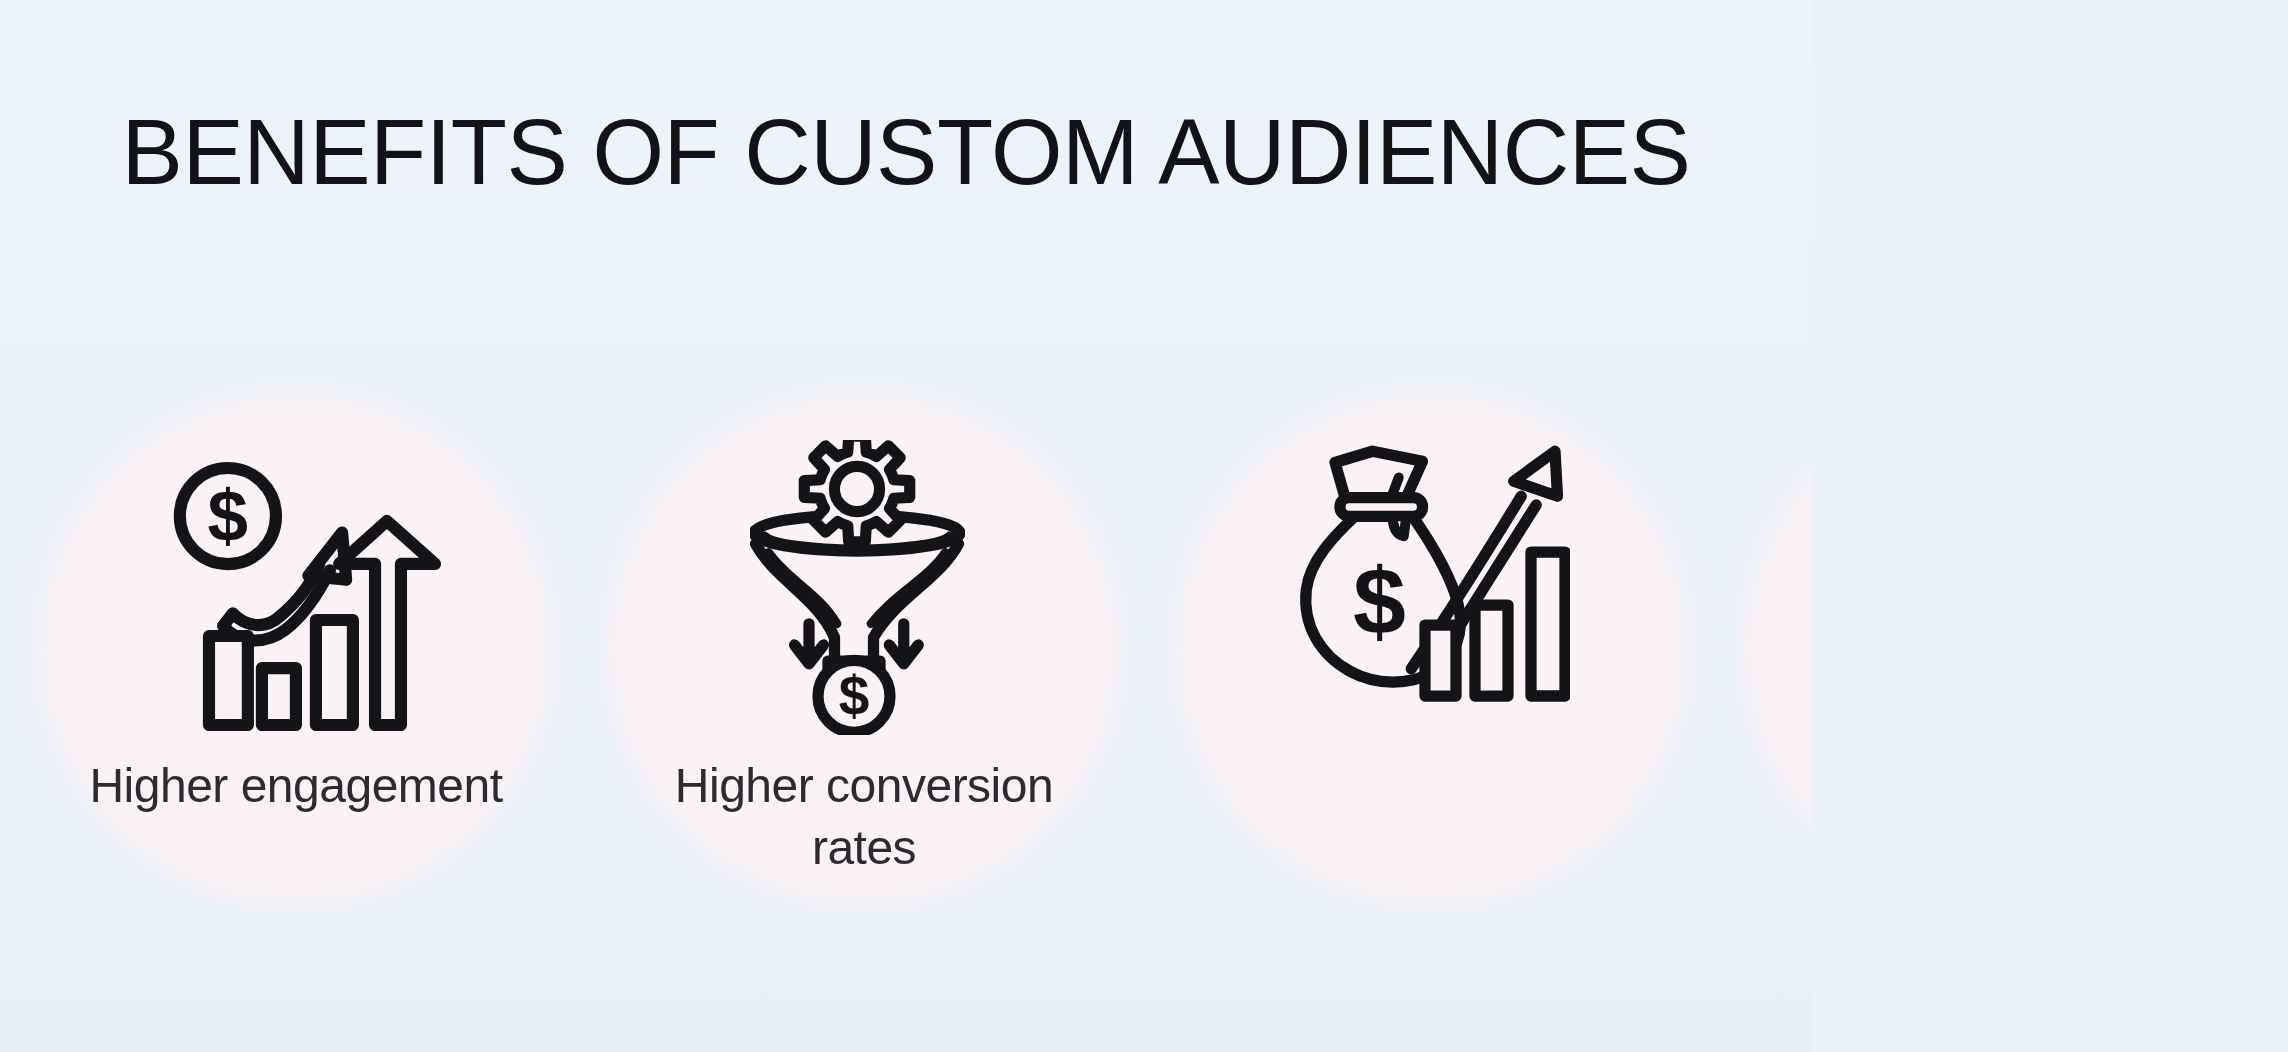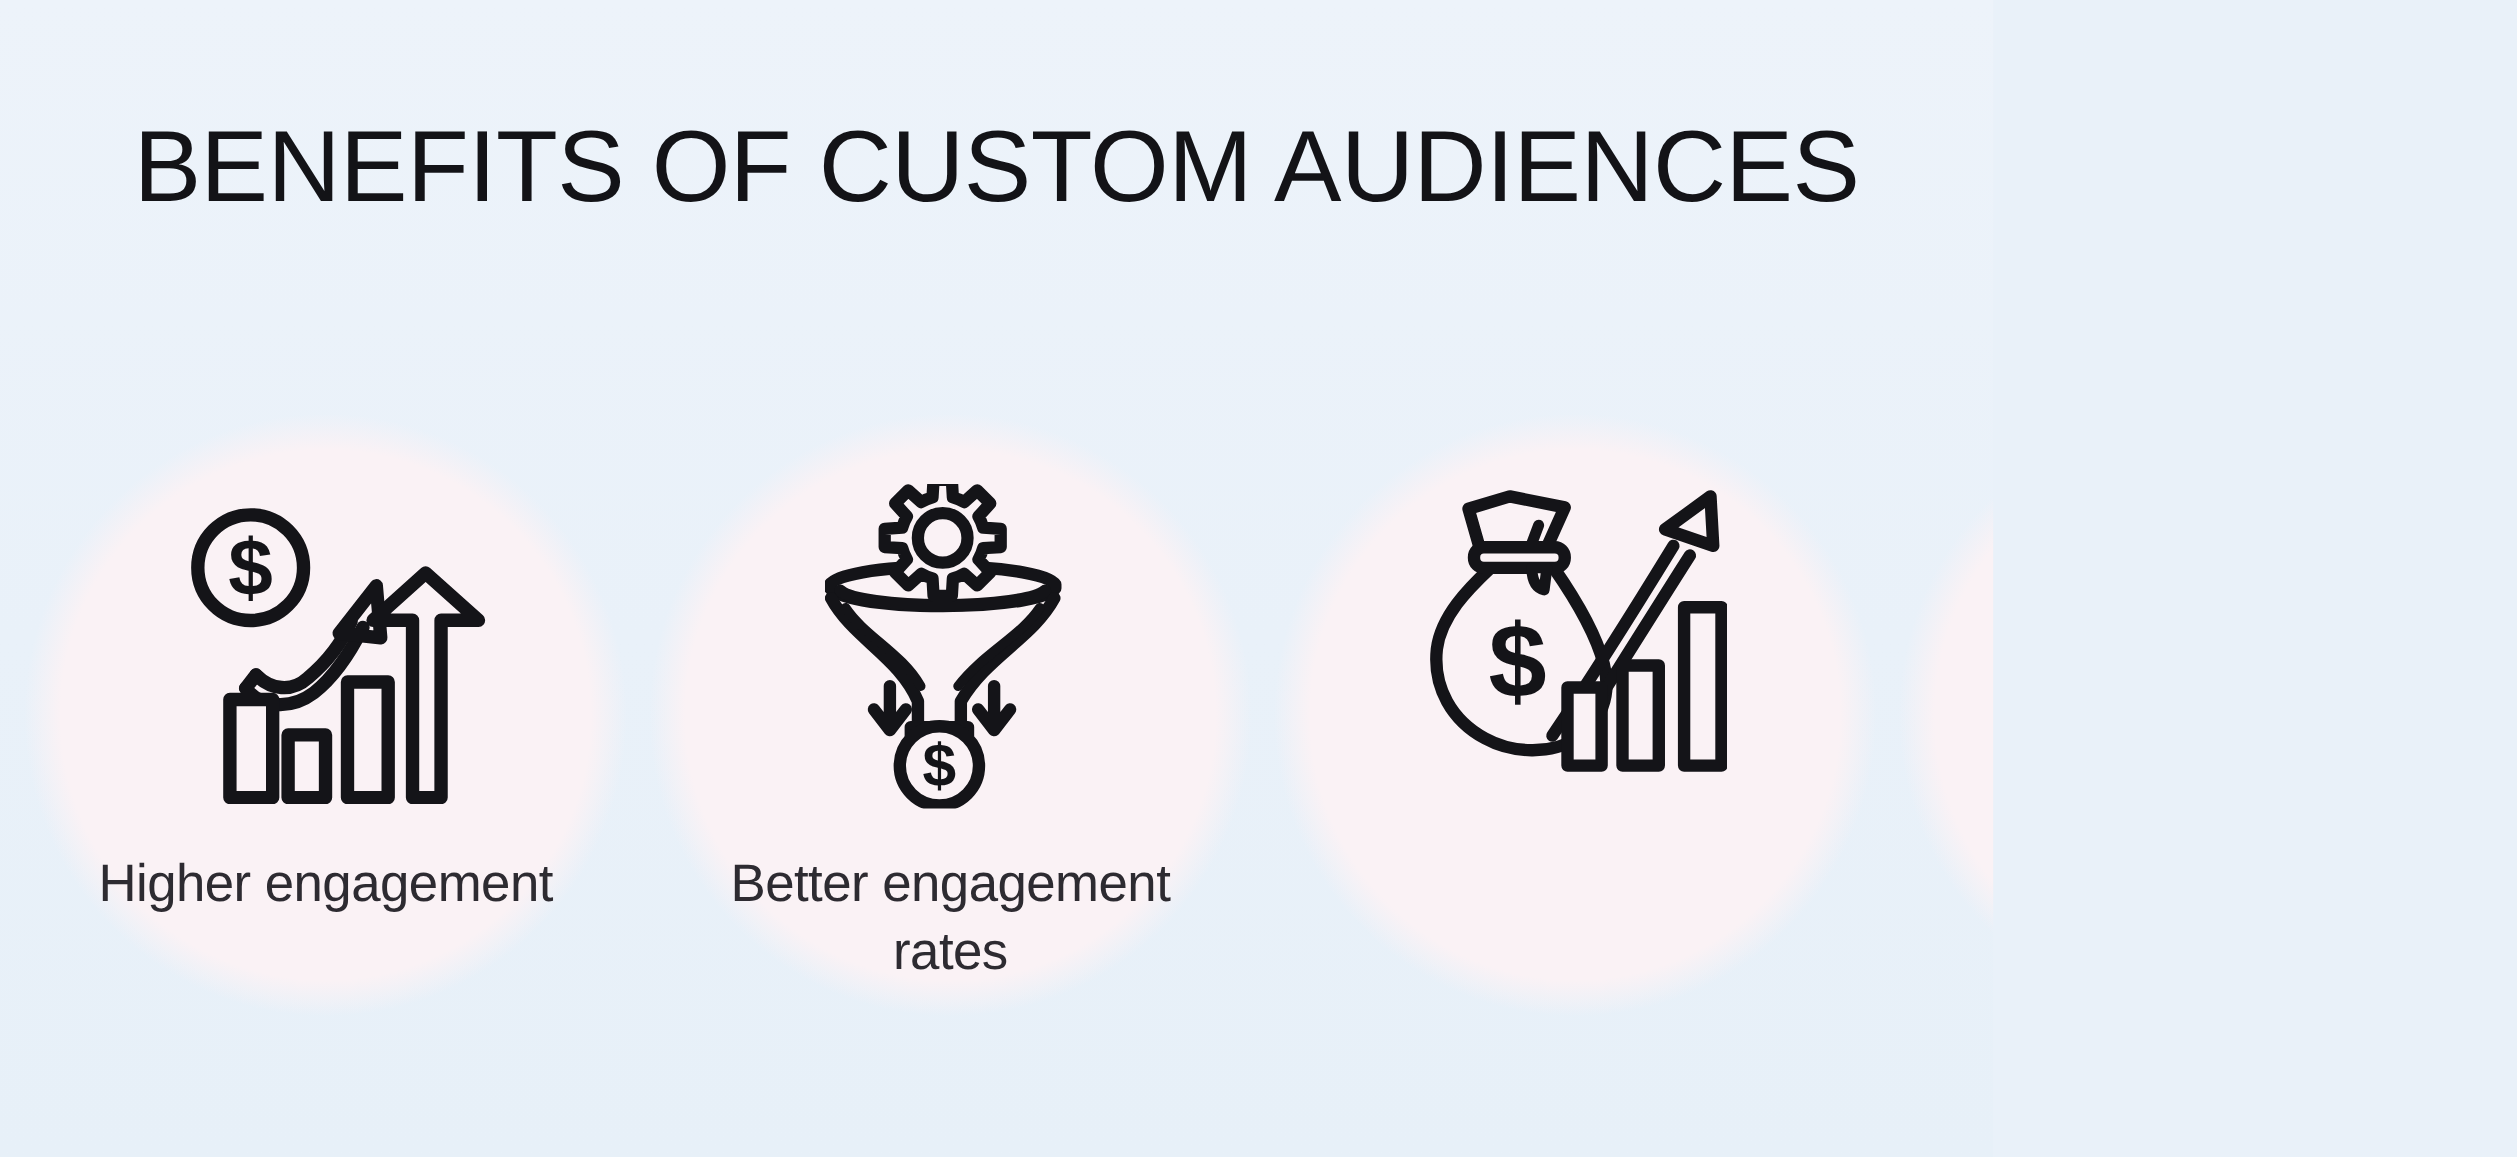--- a/index.html
+++ b/index.html
@@ -12,21 +12,21 @@
     position:absolute;top:106px;left:0;width:100%;
     text-align:center;font-size:92px;line-height:1;letter-spacing:-0.5px;
     color:#131317;font-weight:400;white-space:nowrap;
   }
   .benefit-circle{
     position:absolute;top:376px;width:548px;height:548px;border-radius:50%;
     background:radial-gradient(closest-side,#faf2f5 0%,#faf2f5 88%,rgba(250,242,245,0) 100%);
   }
   .c1{left:22px;} .c2{left:590px;} .c3{left:1158px;} .c4{left:1726px;}
   .benefit-label{
-    position:absolute;top:397px;left:44px;width:460px;
+    position:absolute;top:379px;left:44px;width:460px;
     text-align:center;font-size:48px;line-height:62px;letter-spacing:-0.5px;
     color:#2d2b31;font-weight:400;
   }
   .icon{position:absolute;}
   .ic1{left:150px;top:85px;}
   .ic2{left:160px;top:64px;}
   .ic3{left:137px;top:69px;}
   .ic4{left:149px;top:44px;}
   .s{stroke:#141418;stroke-width:4.5;fill:none;stroke-linejoin:round;stroke-linecap:round;}
   .sf{fill:#faf2f5;}
@@ -67,21 +67,21 @@
       <path class="s" d="M31.2,88.4 L52,88.4 M31.2,88.4 L31.2,91.6 M52,88.4 L52,91.6"></path>
       <g transform="translate(42.8,19.6) scale(0.95)">
         <path class="s sf" style="stroke-width:4.7" d="M15.5,-3.9 L22.2,-3.5 L22.2,3.5 L15.5,3.9 A16,16 0 0 1 13.7,8.2 L18.2,13.2 L13.2,18.2 L8.2,13.7 A16,16 0 0 1 3.9,15.5 L3.5,22.2 L-3.5,22.2 L-3.9,15.5 A16,16 0 0 1 -8.2,13.7 L-13.2,18.2 L-18.2,13.2 L-13.7,8.2 A16,16 0 0 1 -15.5,3.9 L-22.2,3.5 L-22.2,-3.5 L-15.5,-3.9 A16,16 0 0 1 -13.7,-8.2 L-18.2,-13.2 L-13.2,-18.2 L-8.2,-13.7 A16,16 0 0 1 -3.9,-15.5 L-3.5,-22.2 L3.5,-22.2 L3.9,-15.5 A16,16 0 0 1 8.2,-13.7 L13.2,-18.2 L18.2,-13.2 L13.7,-8.2 A16,16 0 0 1 15.5,-3.9 Z"></path>
         <circle class="s" r="9.5" style="stroke-width:4.7"></circle>
       </g>
       <path class="s" d="M23.6,73.5 L23.6,88.5 M17.8,82 L23.6,89.5 L29.4,82"></path>
       <path class="s" d="M61.5,73.5 L61.5,88.5 M55.7,82 L61.5,89.5 L67.3,82"></path>
       <circle class="s sf" cx="41.6" cy="102.5" r="14.4"></circle>
       <text class="dollar" x="41.6" y="110" font-size="22">$</text>
     </svg>
-    <div class="benefit-label">Better engagement rates</div>
+    <div class="benefit-label">Higher conversion rates</div>
   </div>
 
   <div class="benefit-circle c3">
     <svg class="icon ic3" viewBox="0 0 110 104" width="275" height="260">
       <path class="s" d="M24,28.5 C16,36 6,46 4.5,58 C3,72 10,84 22,90.5 C32,96 46,96.5 55.5,90.5 C64,85 68.2,75 65.2,63.5 C62.5,53 55,40 47,28.5"></path>
       <path class="s sf" d="M20,21 L16,7 L31,2.5 L51,6.5 L44.5,21 Z"></path>
       <path class="s" d="M38.5,21 L41.5,13" style="stroke-width:4"></path>
       <rect class="s sf" x="18" y="21" width="33" height="7.5" rx="3.6"></rect>
       <path class="s sf" d="M39,28.5 L44.5,28.5 L43.5,36.5 Q39.2,35.5 39,28.5 Z" style="stroke-width:4"></path>
       <text class="dollar" x="33.8" y="75.5" font-size="38">$</text>

